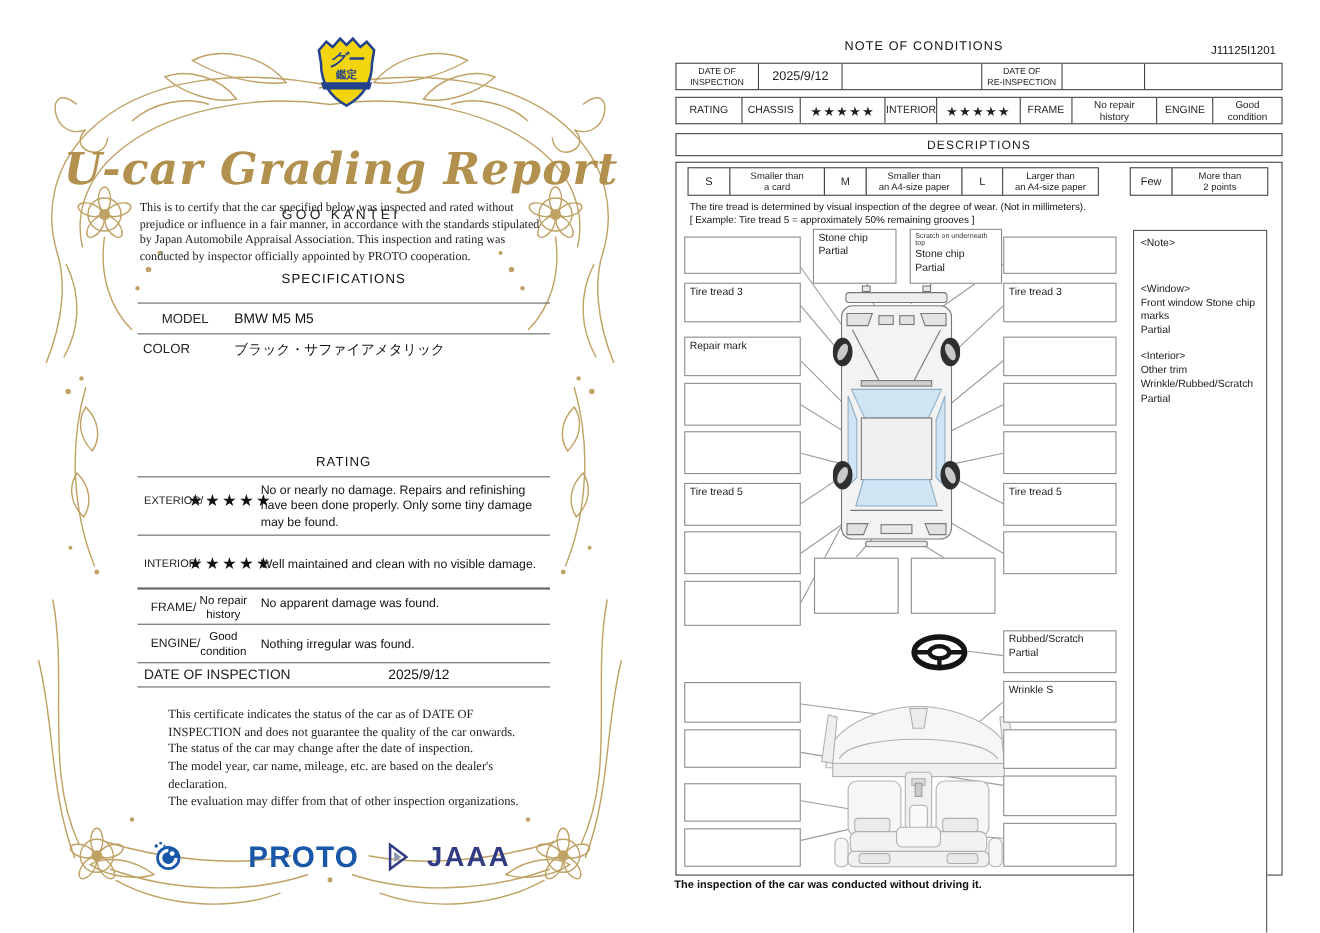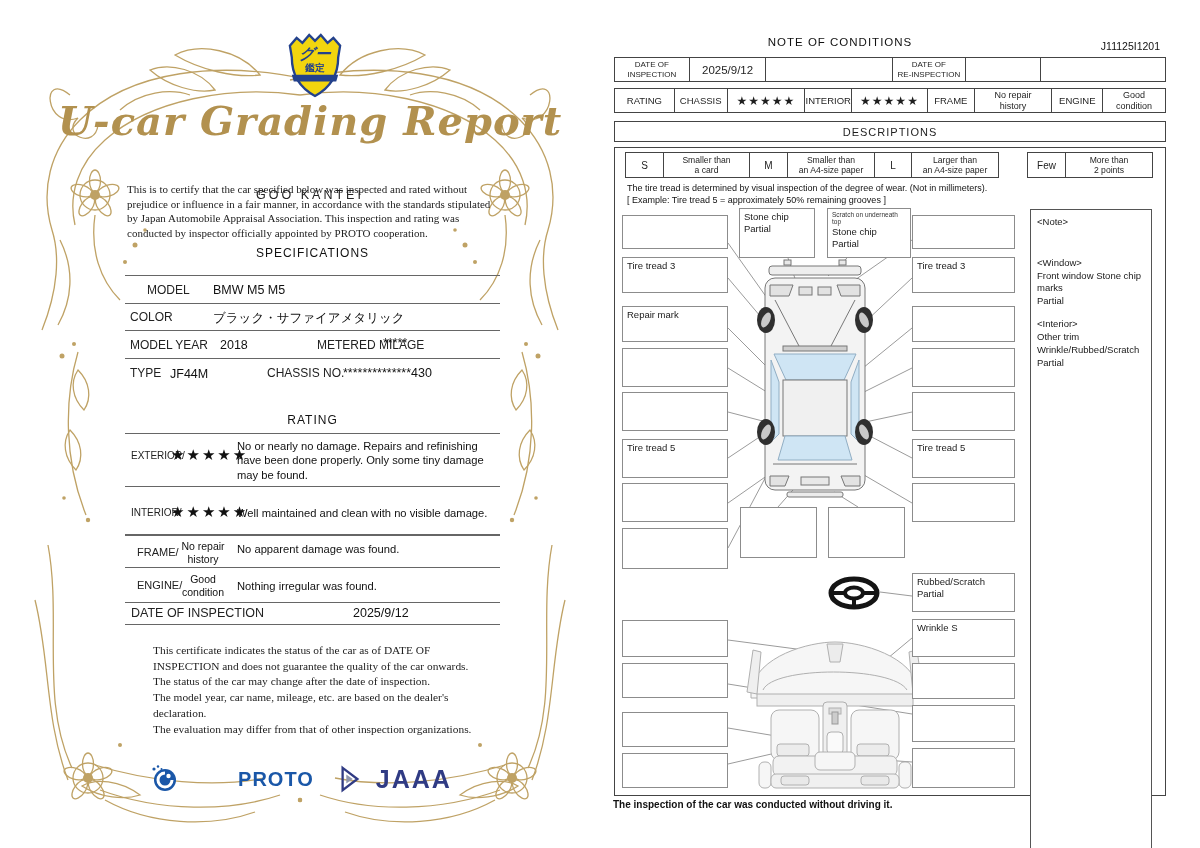--- a/index.html
+++ b/index.html
@@ -3,34 +3,34 @@
 <meta charset="utf-8">
 <style>
   html,body{margin:0;padding:0;background:#ffffff;}
   .canvas{position:relative;width:1200px;height:848px;background:#fff;overflow:hidden;
           font-family:"Liberation Sans",sans-serif;color:#1e1e1e;}
   .abs{position:absolute;}
   .pre{white-space:pre-line;}
   .center{text-align:center;}
   
   .lp-title{font-family:"DejaVu Serif",serif;font-style:italic;font-weight:bold;
-            font-size:40px;color:#b2914f;letter-spacing:1px;}
+            font-size:40px;color:#b2914f;letter-spacing:1px;margin-top:33px;}
   .lp-sub{font-size:12.5px;letter-spacing:3px;color:#222;}
   .serif{font-family:"Liberation Serif",serif;}
   .introtxt{font-size:11px;line-height:1.34;color:#222;}
   .sec-head{font-size:12px;letter-spacing:1px;color:#111;}
   .spec-row{position:absolute;left:125px;width:375px;border-top:1px solid #666;}
   .spec-label{font-size:12px;color:#222;}
   .spec-value{font-size:12.5px;color:#111;}
   .stars{font-size:15px;letter-spacing:2px;color:#111;}
   .rat-label{font-size:10px;color:#222;}
   .rat-text{font-size:11.2px;line-height:1.28;color:#111;}
   .rat-val{font-size:10.5px;text-align:center;line-height:1.2;color:#111;}
   .disc{font-size:11.4px;line-height:1.38;color:#222;}
-  .proto-word{font-size:20px;font-weight:800;color:#1a57a8;letter-spacing:1px;margin-left:44px;}
+  .proto-word{font-size:27px;font-weight:800;color:#1a57a8;letter-spacing:1px;margin-left:44px;}
   .jaaa-word{font-size:25px;font-weight:800;color:#303b84;letter-spacing:2px;}
   
   .rp{font-family:"Liberation Sans",sans-serif;}
   .rp-title{font-size:11.5px;letter-spacing:1px;color:#111;}
   .rp-no{font-size:10.5px;color:#111;}
   .trow{position:absolute;display:flex;border:1px solid #444;box-sizing:border-box;background:#fff;}
   .tcell{display:flex;align-items:center;justify-content:center;box-sizing:border-box;
          border-left:1px solid #444;text-align:center;}
   .tcell:first-child{border-left:none;}
   .lbl8{font-size:8px;line-height:1.15;}
@@ -137,32 +137,20 @@
     <div class="abs sec-head center" style="left:125px;top:246px;width:375px;">SPECIFICATIONS</div>
 
     <div class="spec-row" style="top:275px;height:28px;">
       <span class="abs spec-label" style="left:22px;top:7px;">MODEL</span>
       <span class="abs spec-value" style="left:88px;top:7px;">BMW M5 M5</span>
     </div>
     <div class="spec-row" style="top:303px;height:27px;">
       <span class="abs spec-label" style="left:5px;top:6px;">COLOR</span>
       <span class="abs spec-value" style="left:88px;top:6px;">ブラック・サファイアメタリック</span>
     </div>
-    <div class="spec-row" style="top:330px;height:28px;">
-      <span class="abs spec-label" style="left:5px;top:7px;">MODEL YEAR</span>
-      <span class="abs spec-value" style="left:95px;top:7px;">2018</span>
-      <span class="abs spec-label" style="left:192px;top:7px;">METERED MILAGE</span>
-      <span class="abs spec-value" style="left:258px;top:5px;">*****</span>
-    </div>
-    <div class="spec-row" style="top:358px;height:29px;">
-      <span class="abs spec-label" style="left:5px;top:7px;">TYPE</span>
-      <span class="abs spec-value" style="left:45px;top:8px;">JF44M</span>
-      <span class="abs spec-label" style="left:142px;top:7px;">CHASSIS NO.</span>
-      <span class="abs spec-value" style="left:218px;top:7px;">**************430</span>
-    </div>
 
     <div class="abs sec-head center" style="left:125px;top:413px;width:375px;">RATING</div>
 
     <div class="spec-row" style="top:433px;height:53px;">
       <span class="abs rat-label" style="left:6px;top:16px;">EXTERIOR/</span>
       <span class="abs stars" style="left:46px;top:12px;">★★★★★</span>
       <span class="abs rat-text" style="left:112px;top:5px;width:260px;">No or nearly no damage. Repairs and refinishing have been done properly. Only some tiny damage may be found.</span>
     </div>
     <div class="spec-row" style="top:486px;height:48px;">
       <span class="abs rat-label" style="left:6px;top:20px;">INTERIOR/</span>

